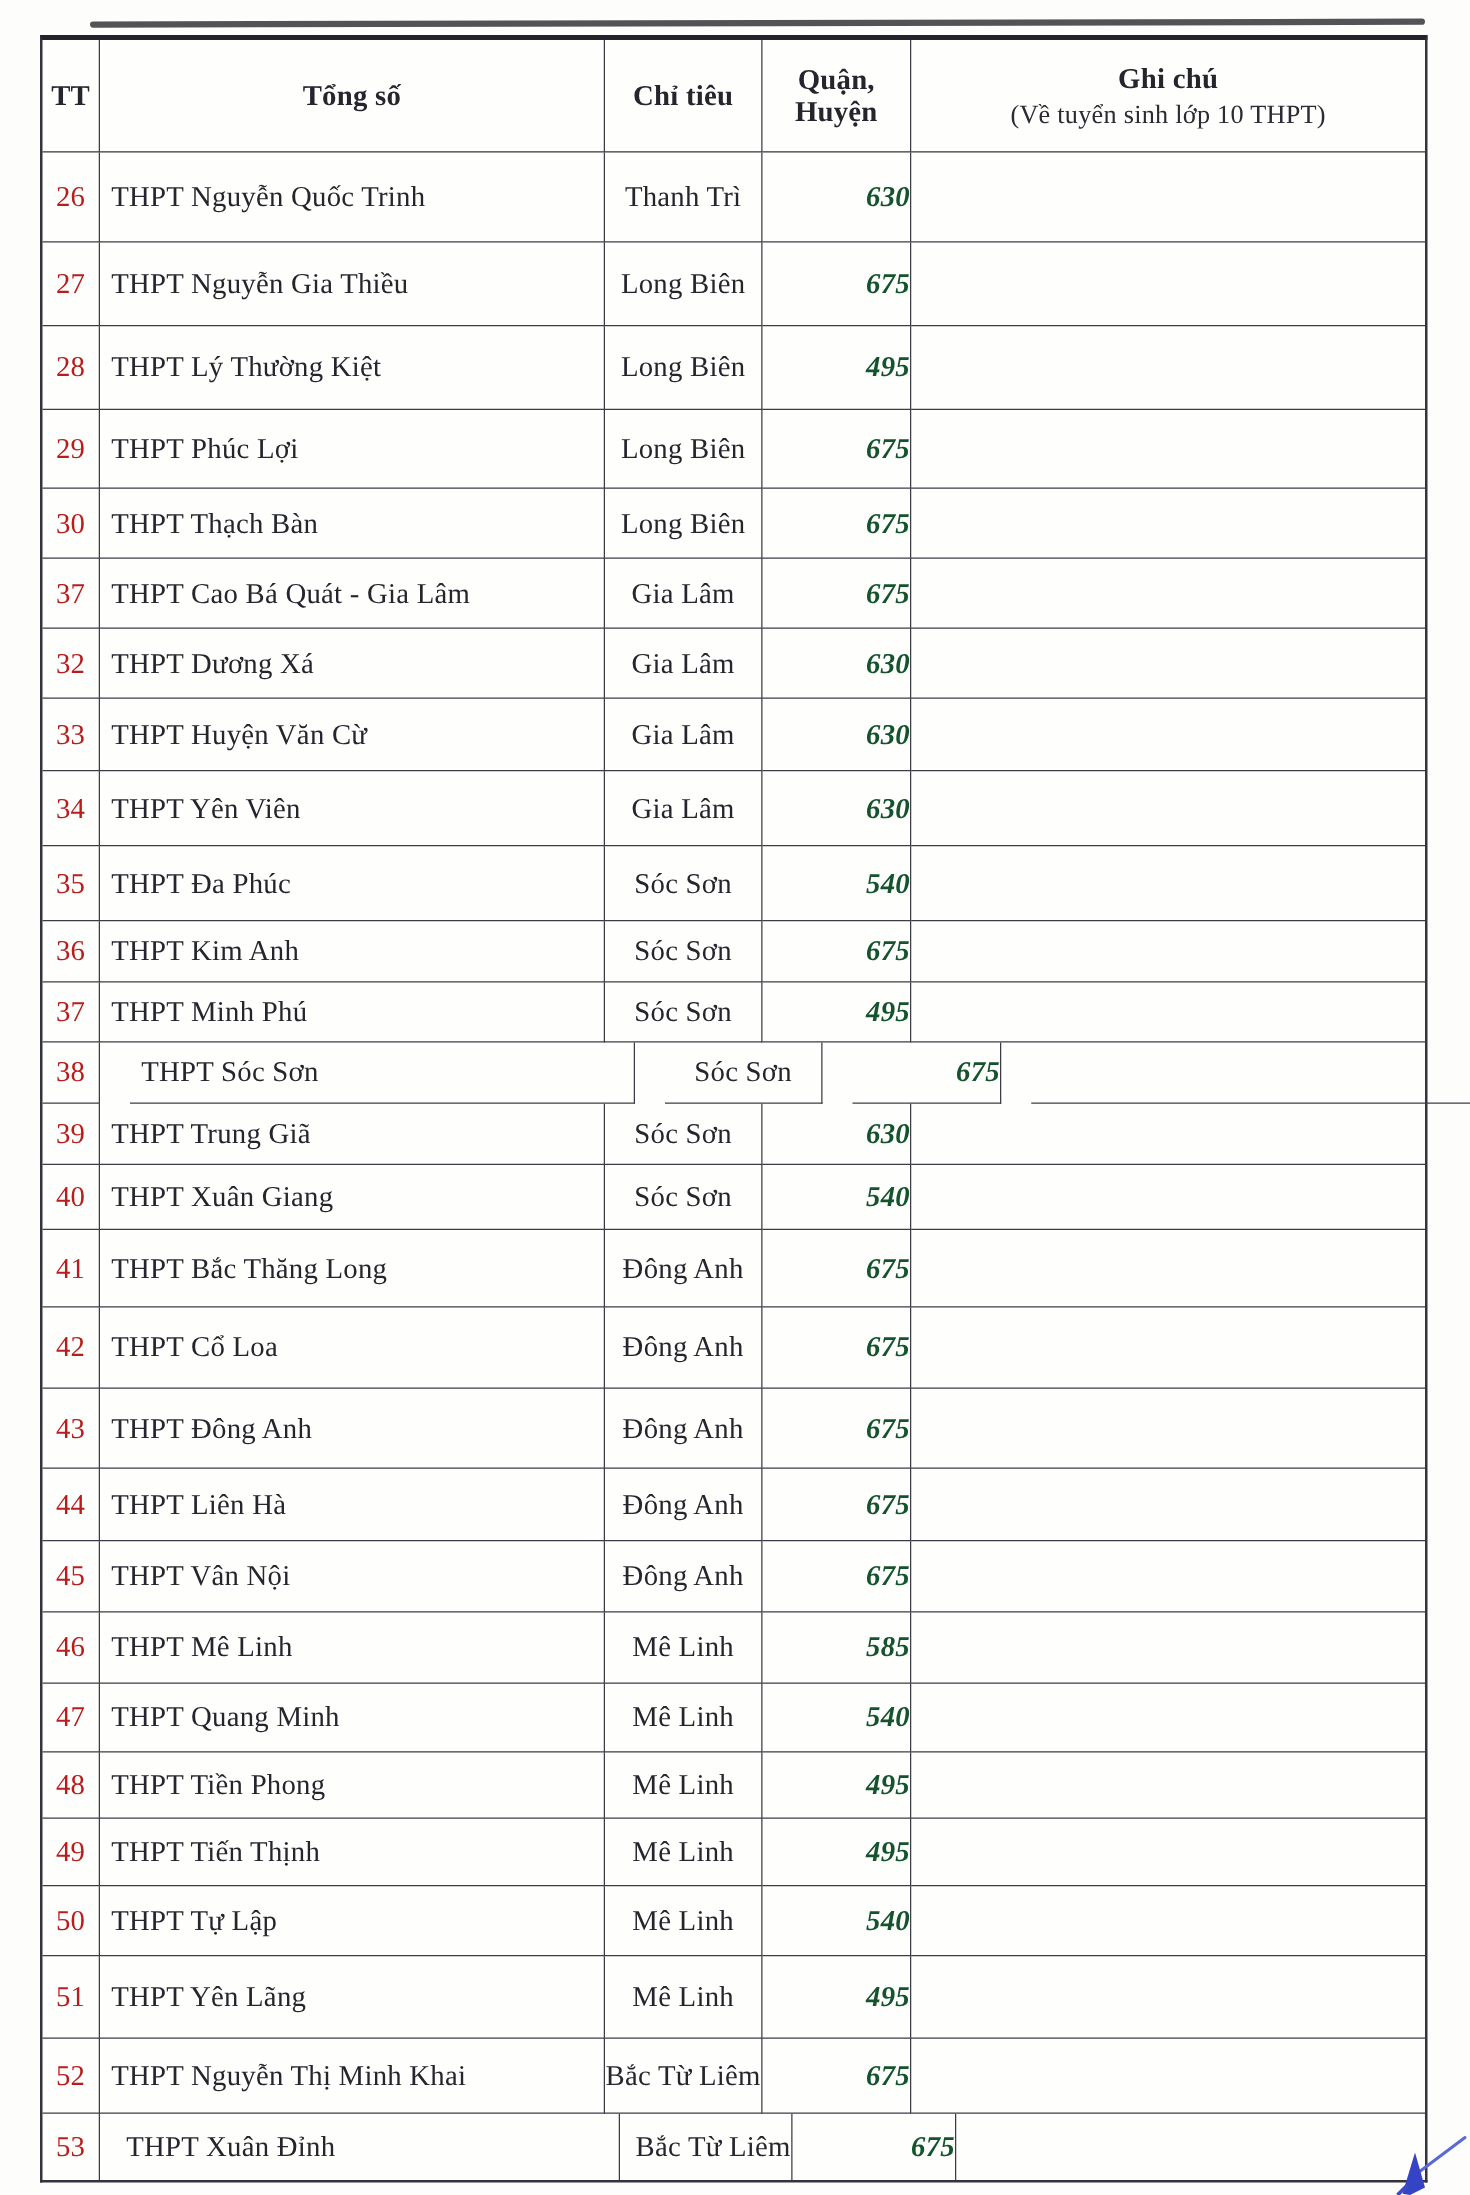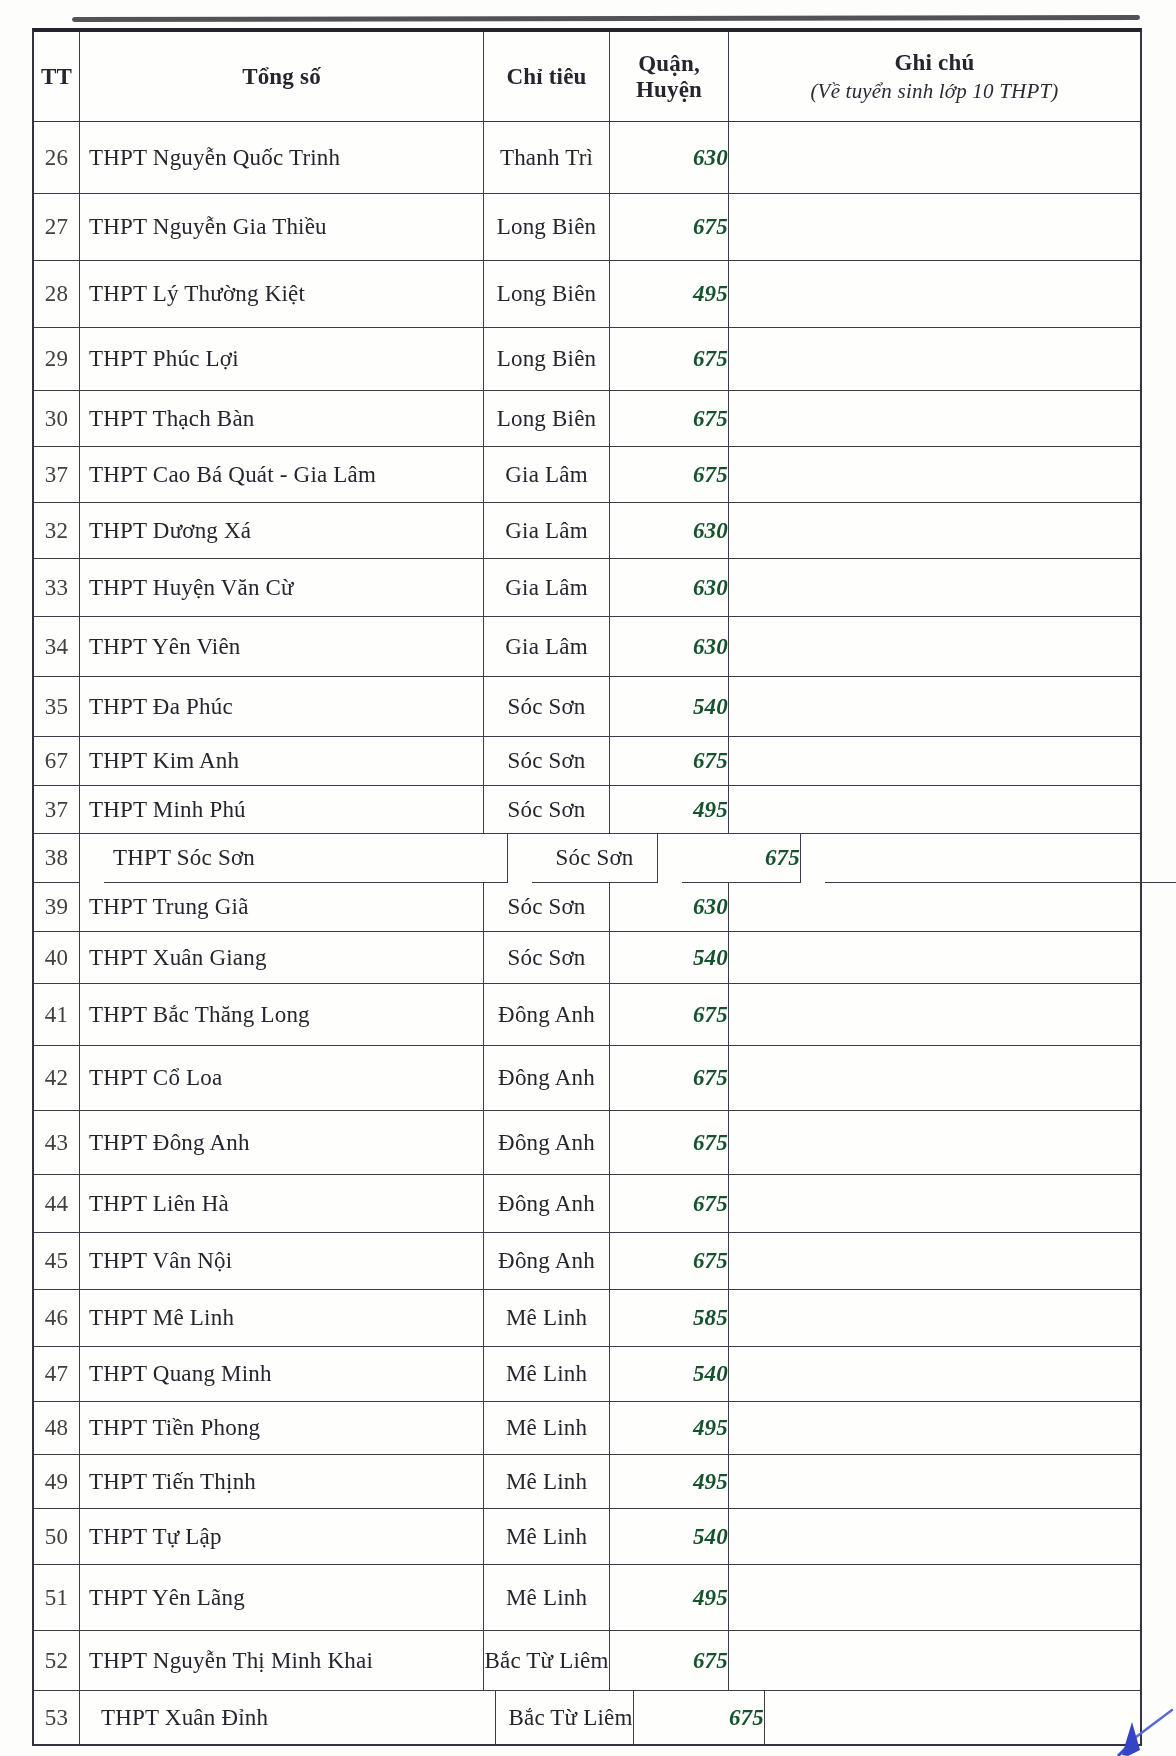--- a/index.html
+++ b/index.html
@@ -34,23 +34,23 @@
   #tbody .row:last-child .cell{border-bottom:none;}
   .thead{height:90px;}
   .thead .cell{
     font-weight:bold;
     justify-content:center;
     text-align:center;
     border-bottom:1.5px solid #34343f;
   }
   .thead .note-col{flex-direction:column;justify-content:center;line-height:1.25;}
   .thead .sub{
-    font-weight:normal;font-style:italic;font-size:21px;color:#2b2b35;
-  }
-  .cell.tt{justify-content:center;color:#404040;}
+    font-weight:normal;font-size:21px;color:#2b2b35;
+  }
+  .cell.tt{justify-content:center;color:#b91c1c;}
   .cell.name{padding-left:9px;}
   .cell.district{justify-content:center;}
   .cell.quota{justify-content:flex-end;font-weight:bold;color:#14532d;font-style:italic;}
   .cell.note{background:transparent;}
   
   .smudge{
     position:absolute;left:72px;top:16px;width:1068px;height:5px;
     background:#181820;border-radius:3px;opacity:.75;
     transform:rotate(-.12deg);
   }
@@ -138,21 +138,21 @@
           <div class="cell note"></div>
         </div>
         <div class="row" style="height: 60px;">
           <div class="cell tt">35</div>
           <div class="cell name">THPT Đa Phúc</div>
           <div class="cell district">Sóc Sơn</div>
           <div class="cell quota">540</div>
           <div class="cell note"></div>
         </div>
         <div class="row" style="height: 49px;">
-          <div class="cell tt">67</div>
+          <div class="cell tt">36</div>
           <div class="cell name">THPT Kim Anh</div>
           <div class="cell district">Sóc Sơn</div>
           <div class="cell quota">675</div>
           <div class="cell note"></div>
         </div>
         <div class="row" style="height: 48px;">
           <div class="cell tt">37</div>
           <div class="cell name">THPT Minh Phú</div>
           <div class="cell district">Sóc Sơn</div>
           <div class="cell quota">495</div>

